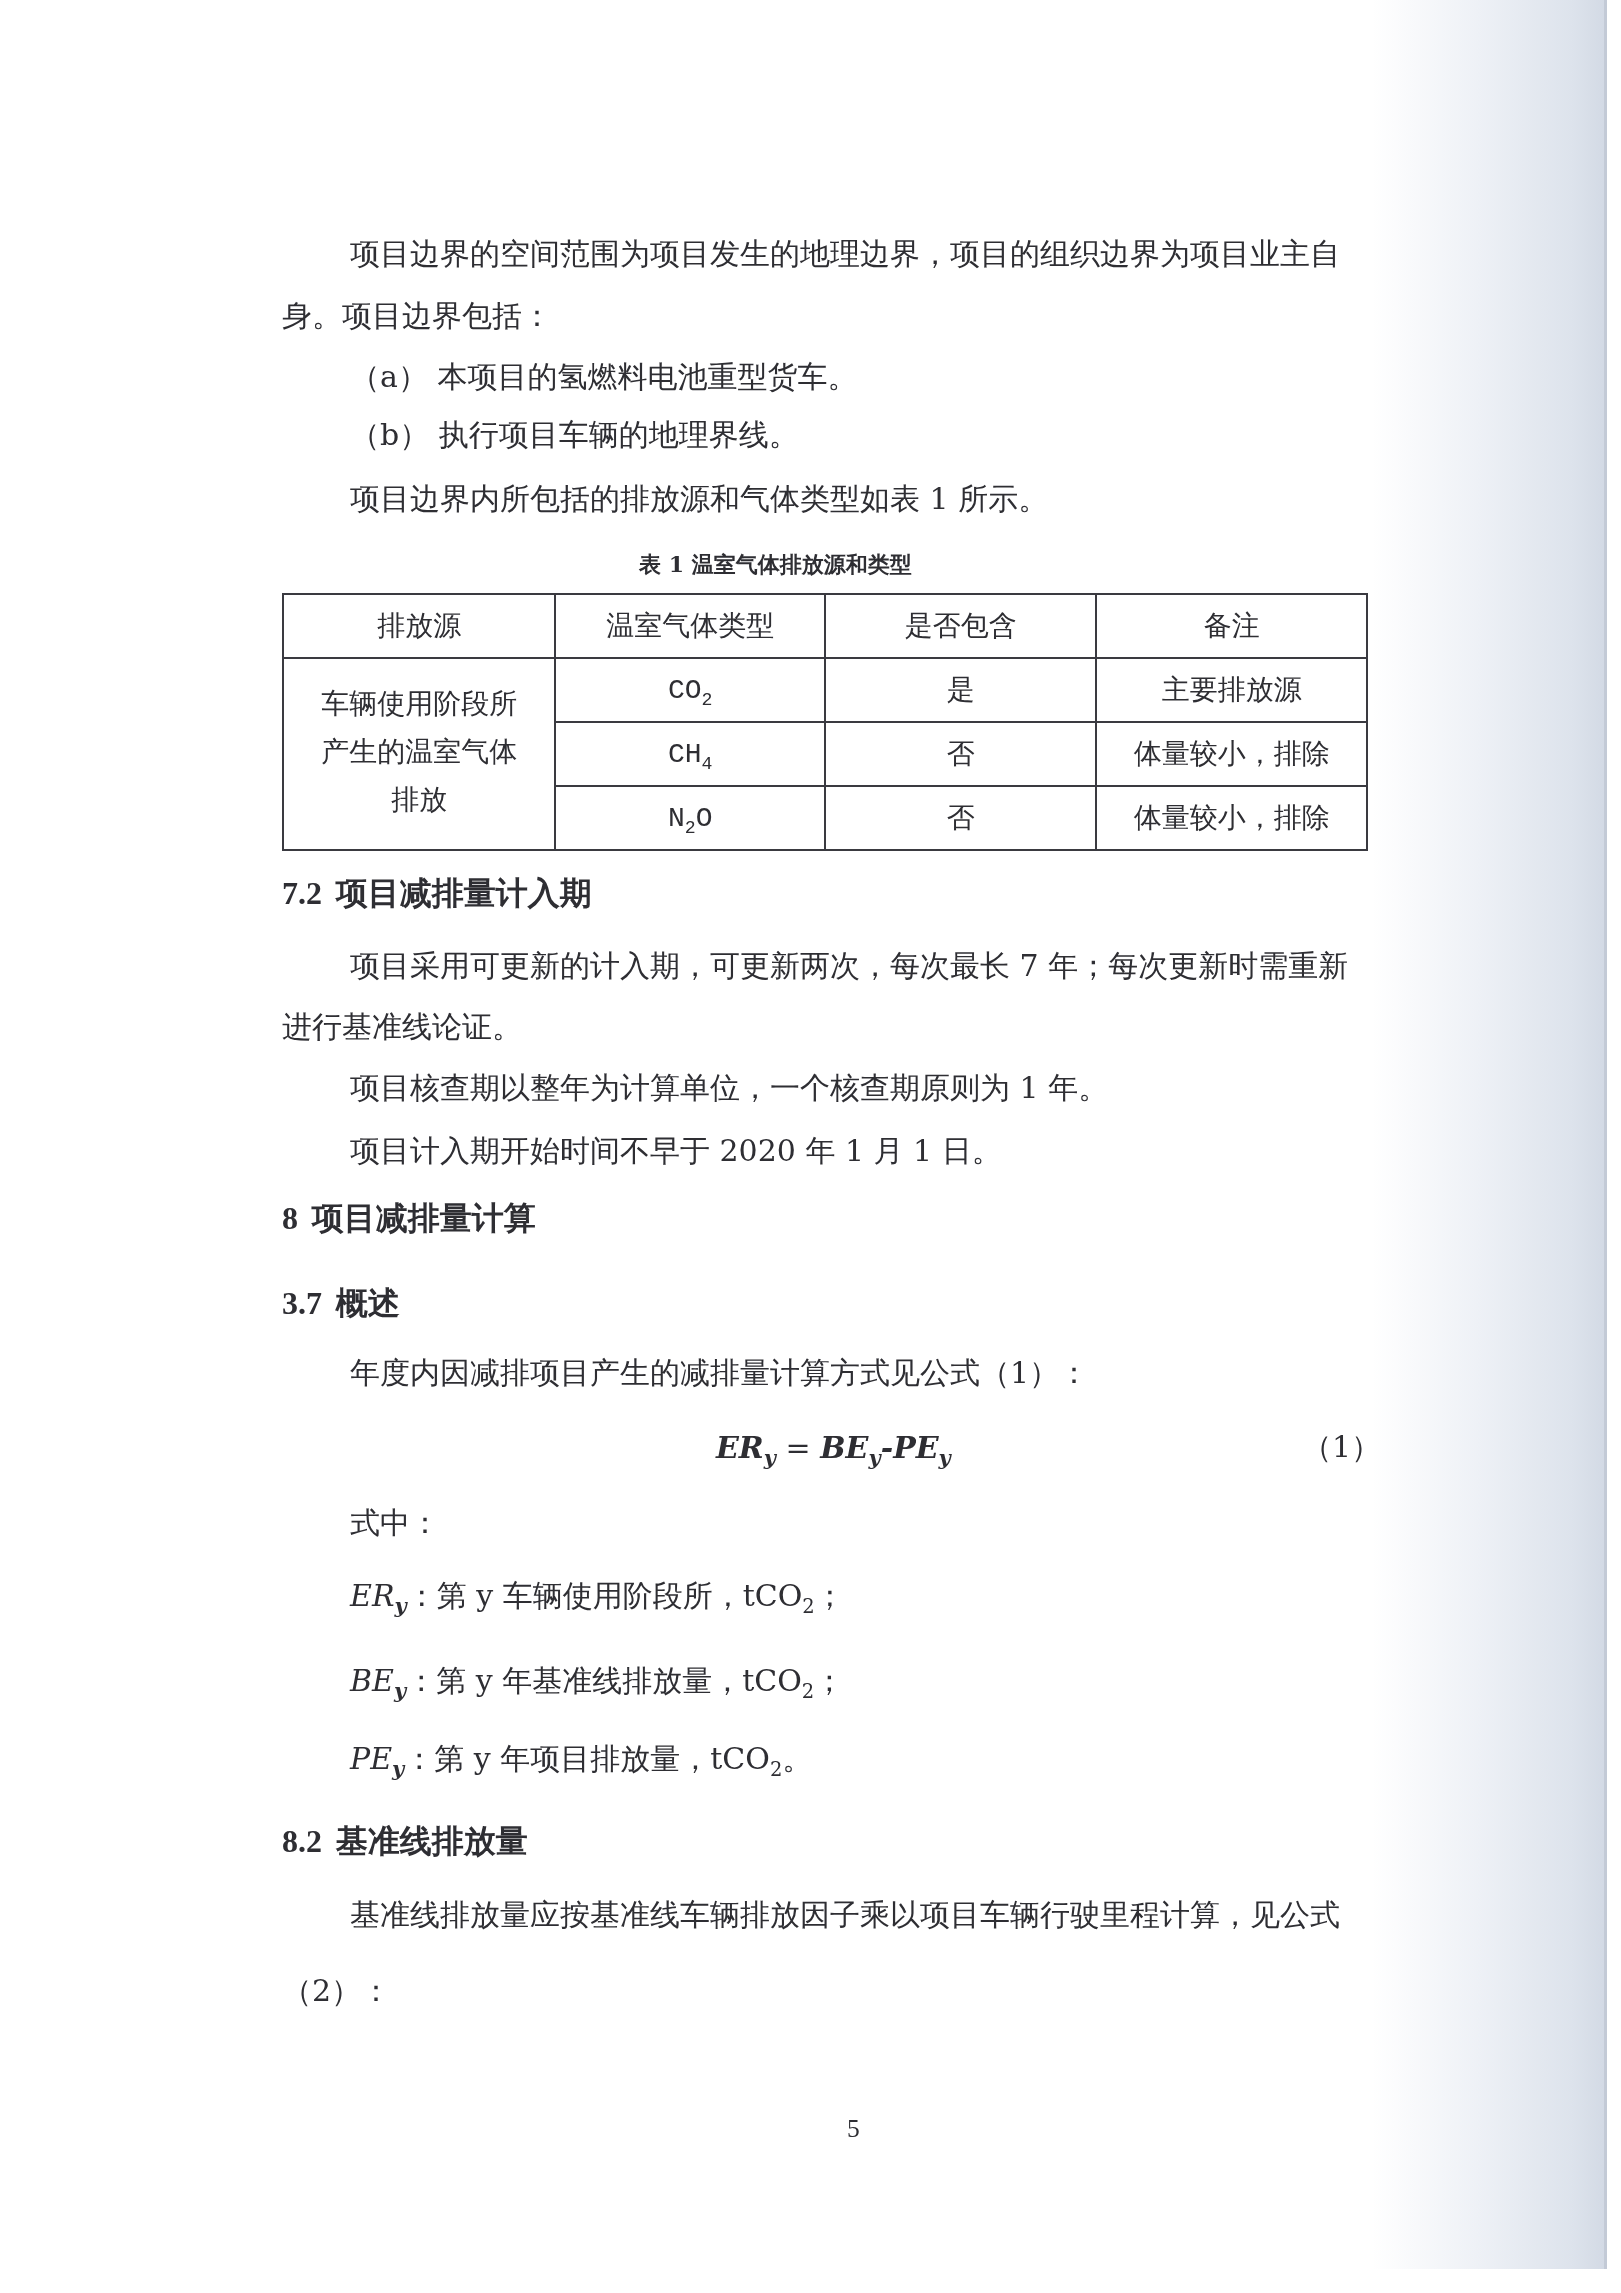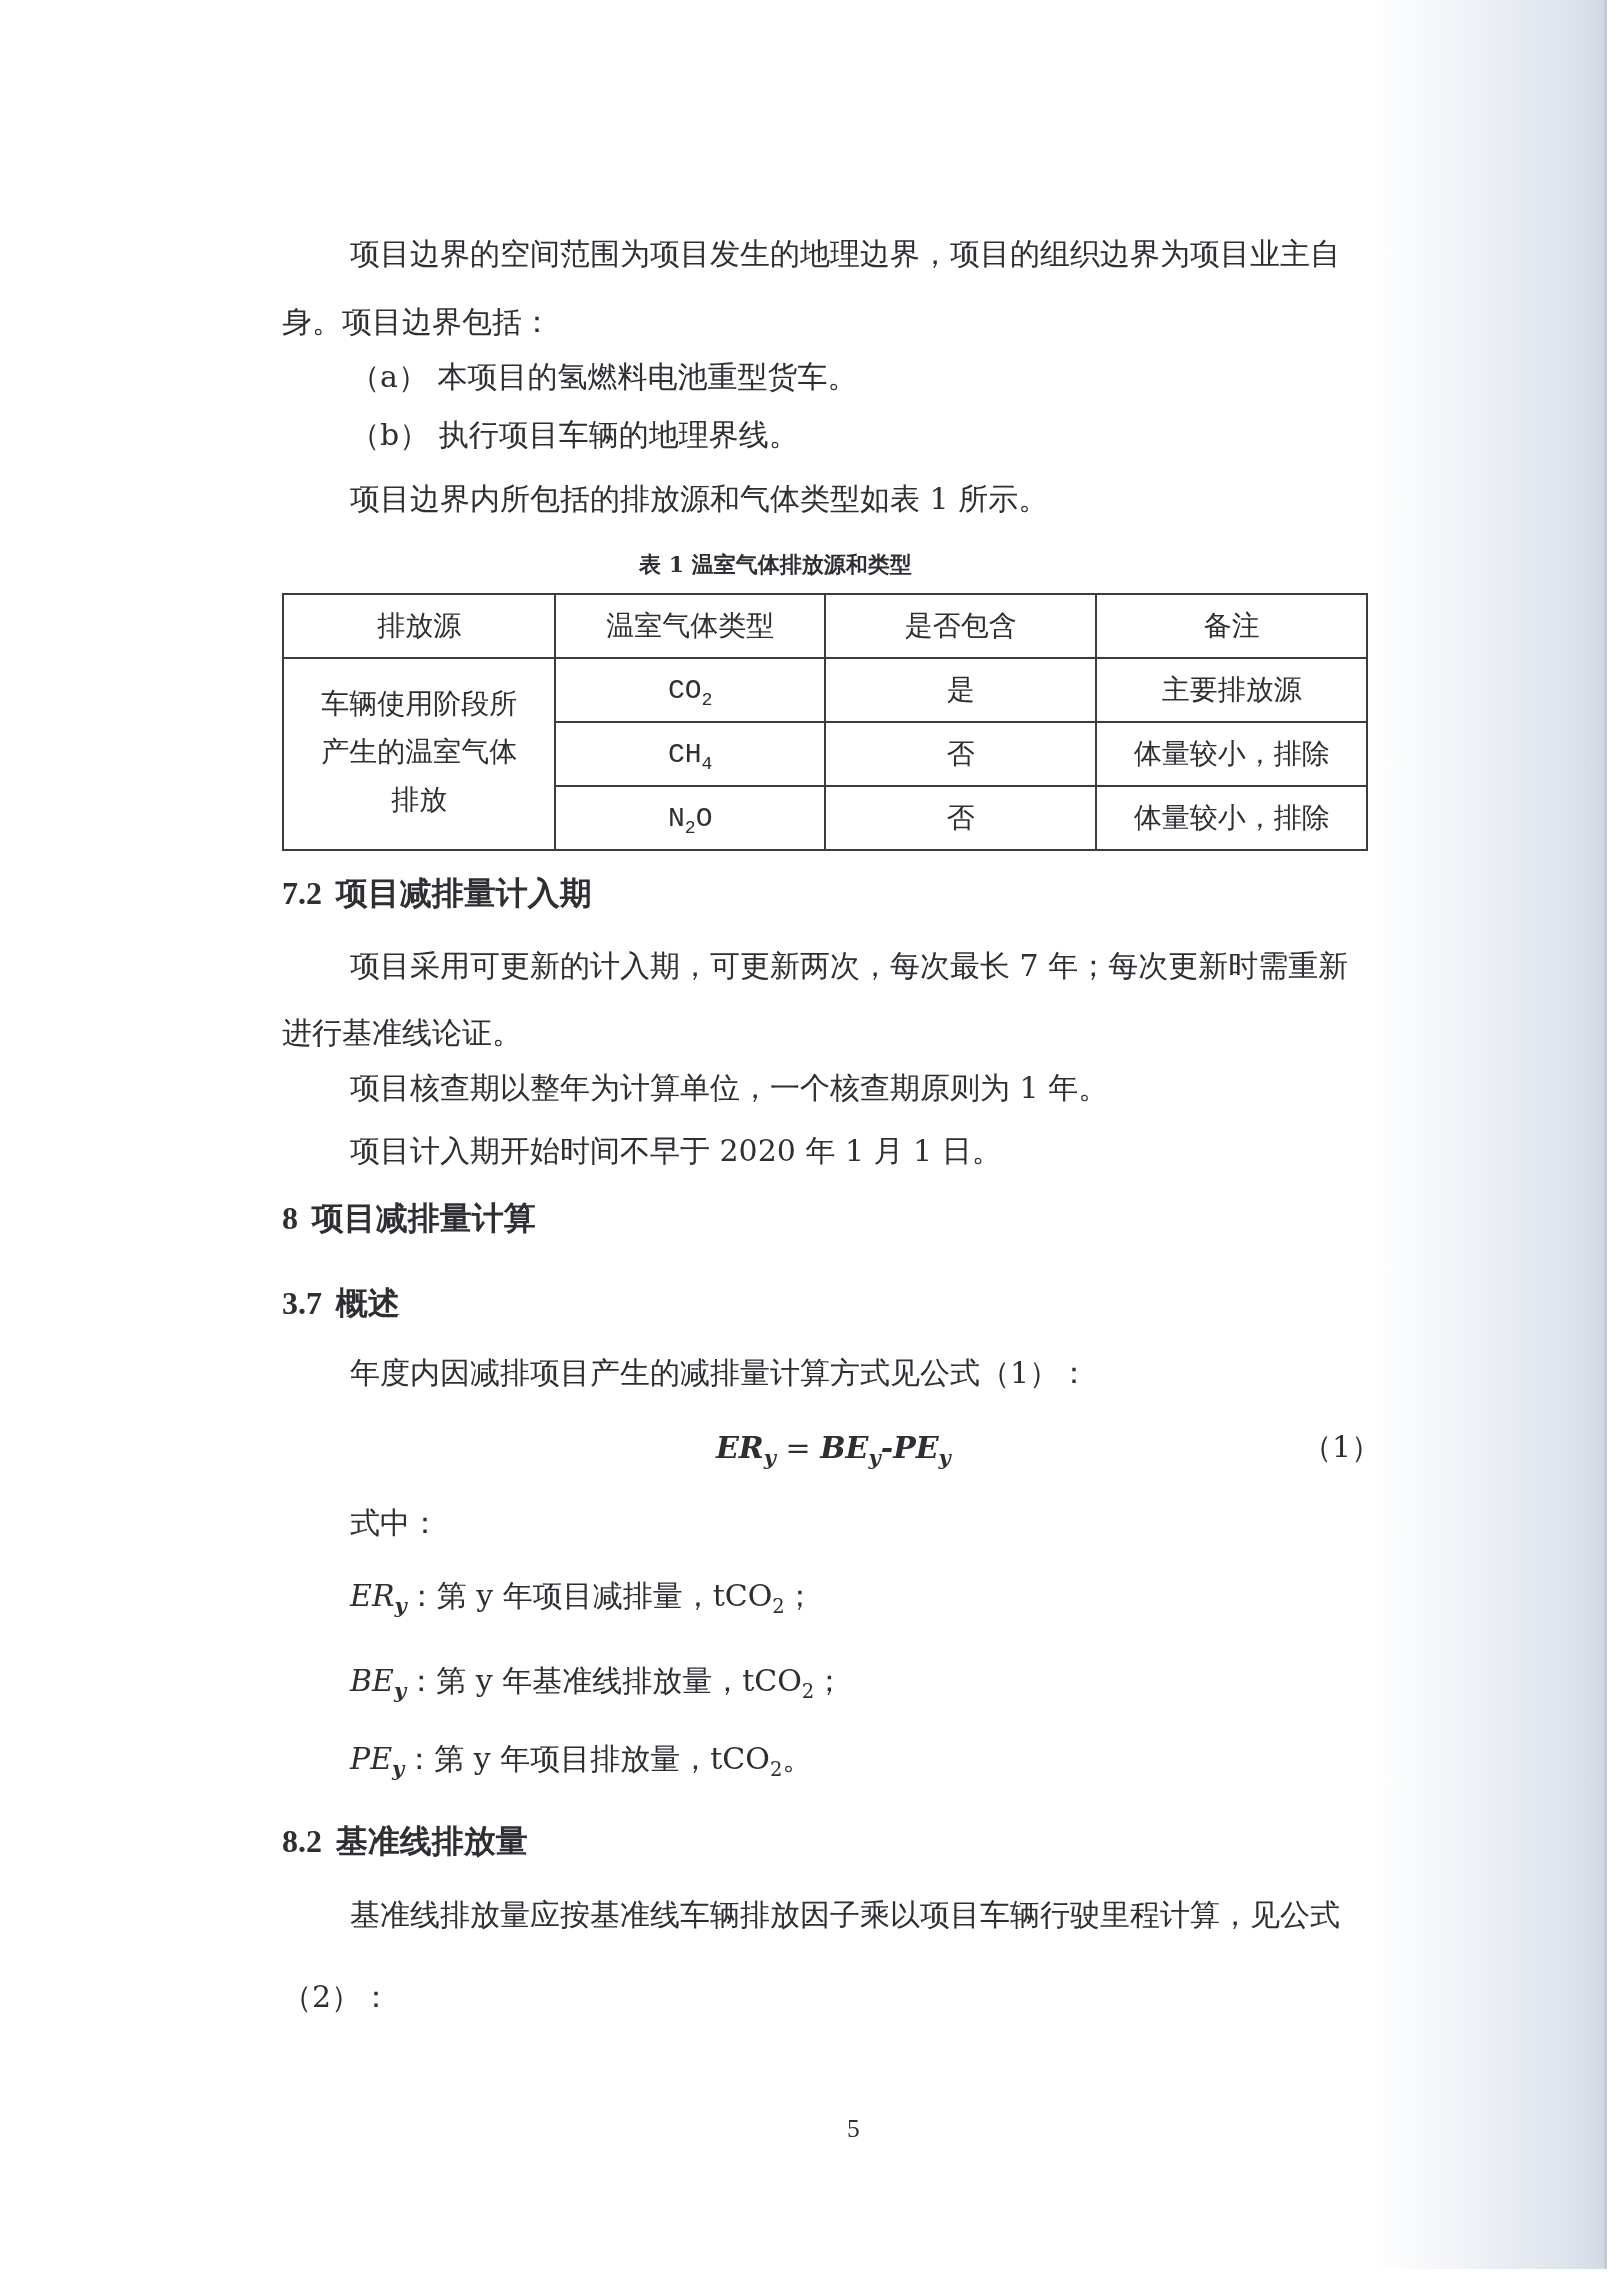--- a/index.html
+++ b/index.html
@@ -12,21 +12,21 @@
   .scan-shade {
     position: absolute; top: 0; left: 1372px; width: 235px; height: 2269px;
     background: linear-gradient(to right, rgba(255,255,255,0) 0%, #eef1f6 45%, #dde3ec 85%, #d2d9e4 100%);
   }
   .scan-edge { position: absolute; top: 0; left: 1604px; width: 2.9px; height: 2269px; background: #c3cad6; }
   .line {
     position: absolute; white-space: nowrap; font-size: 30px; line-height: 39px;
     transform: translateY(-50%);
   }
   .body-text { left: 350px; }
-  .flush { left: 282px; margin-top: 6px; }
+  .flush { left: 282px; }
   .item { left: 350px; }
   .h1 { left: 282px; font-size: 32px; font-weight: bold; }
   .h2 { left: 282px; font-size: 32px; font-weight: bold; }
   .caption { left: 639px; font-size: 22px; font-weight: bold; }
   .sec-num { font-family: "Liberation Serif", serif; margin-right: 13.7px; }
   .math { font-family: "DejaVu Serif", serif; font-style: italic; font-weight: bold; }
   .math sub { font-size: 0.7em; font-weight: bold; }
   sub { font-size: 0.65em; line-height: 0; }
   .eqno { position: absolute; left: 1302px; font-size: 30px; transform: translateY(-50%); }
   table.ghg {
@@ -101,21 +101,21 @@
 <div class="line h1" style="top:1218px"><span class="sec-num">8</span><span>项目减排量计算</span></div>
 <div class="line h2" style="top:1303px"><span class="sec-num">3.7</span><span>概述</span></div>
 <div class="line body-text" style="top:1372px">年度内因减排项目产生的减排量计算方式见公式（1）：</div>
 
 <div class="line" style="top:1447px; left:716px">
   <span class="math"><span>ER</span><sub>y</sub></span><span> = </span><span class="math"><span>BE</span><sub>y</sub><span>-</span><span>PE</span><sub>y</sub></span>
 </div>
 <div class="eqno" style="top:1447px">（1）</div>
 
 <div class="line body-text" style="top:1522px">式中：</div>
-<div class="line body-text" style="top:1595px"><span class="math" style="font-weight:normal"><span>ER</span><sub>y</sub></span><span>：第 y 年项目减排量，tCO</span><sub>2</sub><span>；</span></div>
+<div class="line body-text" style="top:1595px"><span class="math" style="font-weight:normal"><span>ER</span><sub>y</sub></span><span>：第 y 车辆使用阶段所，tCO</span><sub>2</sub><span>；</span></div>
 <div class="line body-text" style="top:1680px"><span class="math" style="font-weight:normal"><span>BE</span><sub>y</sub></span><span>：第 y 年基准线排放量，tCO</span><sub>2</sub><span>；</span></div>
 <div class="line body-text" style="top:1758px"><span class="math" style="font-weight:normal"><span>PE</span><sub>y</sub></span><span>：第 y 年项目排放量，tCO</span><sub>2</sub><span>。</span></div>
 
 <div class="line h2" style="top:1841px"><span class="sec-num">8.2</span><span>基准线排放量</span></div>
 <div class="line body-text" style="top:1914px">基准线排放量应按基准线车辆排放因子乘以项目车辆行驶里程计算，见公式</div>
 <div class="line flush" style="top:1990px">（2）：</div>
 
 <div class="pagenum">5</div>
 
 

